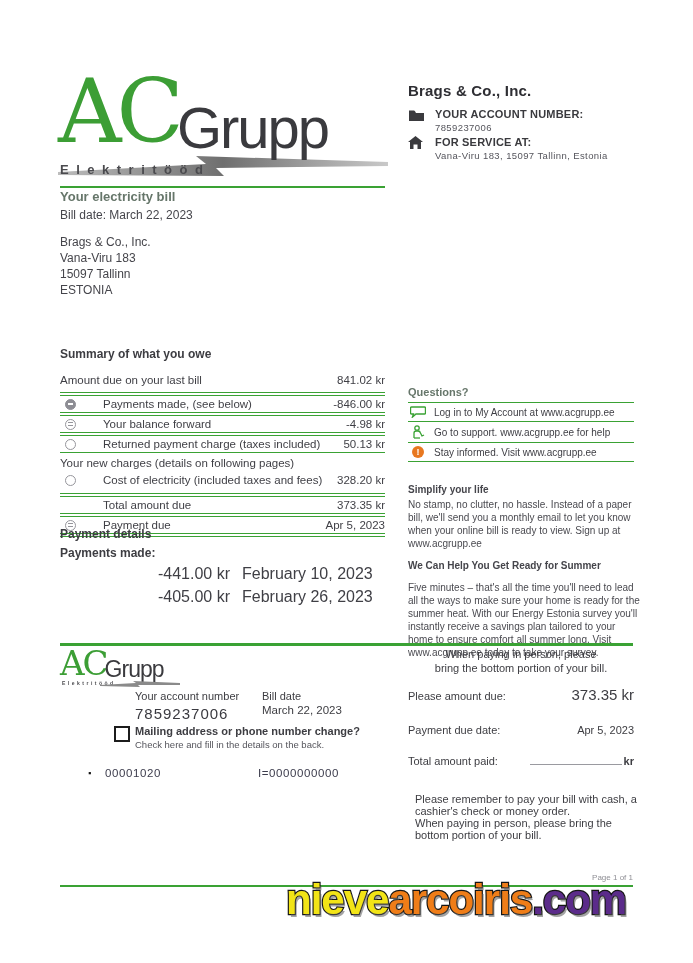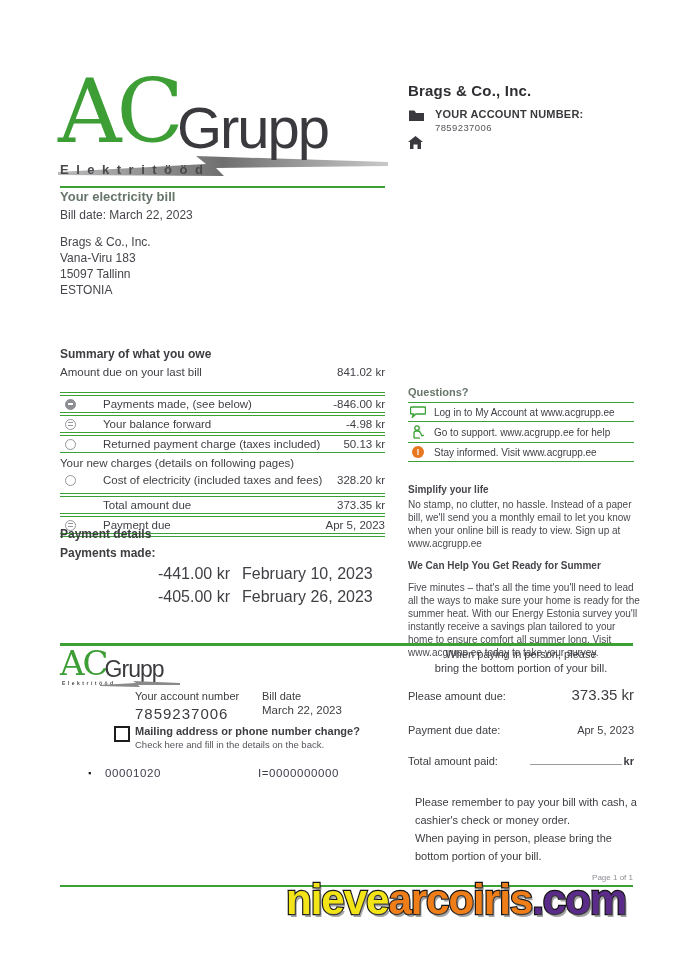--- a/index.html
+++ b/index.html
@@ -39,21 +39,21 @@
 
   
   .intro { left:60px; top:189px; }
   .intro-title { font-size:13px; font-weight:bold; color:#66766a; }
   .intro-date { font-size:12px; color:#45454b; margin-top:4px; }
   .addr { left:60px; top:234px; font-size:12px; line-height:16px; color:#45454b; }
 
   
   .summary-head { left:60px; top:347px; width:325px; }
   .sum-title { font-size:12px; font-weight:bold; color:#3d3d42; }
-  .sum-lastbill { display:flex; font-size:11.5px; margin-top:5px; }
+  .sum-lastbill { display:flex; font-size:11.5px; margin-top:13px; }
   .sum-lastbill .amt { margin-left:auto; }
 
   .table { left:60px; top:392px; width:325px; font-size:11.5px; }
   .rule-t { border-top:1.6px solid #3aa234; height:0; }
   .srow {
     display:flex; align-items:center; padding:2px 0 2px 5px;
     border-top:1.6px solid #3aa234; border-bottom:1.6px solid #3aa234; margin-top:2px;
   }
   .srow.nob { border:none; padding-left:5px; }
   .srow .lbl { margin-left:27px; }
@@ -130,21 +130,21 @@
   .sr-row.total { margin-top:11px; }
   .sr-row.total .val { font-size:15px; }
   .sr-row.duedate { margin-top:21px; }
   .sr-row.paid { margin-top:17px; }
   .sr-row .val { margin-left:auto; }
   .blank-line {
     display:inline-block; width:92px; border-bottom:1.2px solid #9a9aa0; height:11px;
     margin-left:auto;
   }
   .paid-unit { margin-left:2px; font-weight:bold; }
-  .reminder { left:415px; top:793px; width:228px; font-size:11px; line-height:18px; color:#3d3d42; white-space:pre-line; }
+  .reminder { left:415px; top:793px; width:228px; font-size:11px; line-height:12px; color:#3d3d42; white-space:pre-line; }
 
   
   .page-note { left:500px; top:873px; width:133px; text-align:right; font-size:8px; color:#8f8f95; }
   .rule-footer { left:60px; top:885px; width:573px; }
   .watermark {
     left:286px; top:876px; font-size:42px; font-weight:bold; letter-spacing:-1px;
     -webkit-text-stroke:2.4px #151515; paint-order:stroke fill;
     text-shadow:2px 3px 0 rgba(90,90,90,0.55);
     font-family:"Liberation Sans", sans-serif; white-space:nowrap;
   }
@@ -184,20 +184,24 @@
       <div class="hdr-label">YOUR ACCOUNT NUMBER:</div>
       <div class="hdr-value" style="margin-left:0;">7859237006</div>
     </div>
   </div>
   <div class="hdr-item" style="margin-top:3px;">
     <span class="ic">
       <svg width="15" height="14" viewBox="0 0 15 14">
           <path d="M7.5 0 L15 6 L13 6 L13 13 L9.5 13 L9.5 8.5 L5.5 8.5 L5.5 13 L2 13 L2 6 L0 6 Z" fill="#3a3a3e"></path>
         </svg>
     </span>
+    <div>
+      <div class="hdr-label">FOR SERVICE AT:</div>
+      <div class="hdr-value" style="margin-left:0;">Vana-Viru 183, 15097 Tallinn, Estonia</div>
+    </div>
   </div>
 </div>
 
 <div class="abs intro">
   <div class="intro-title">Your electricity bill</div>
   <div class="intro-date">Bill date: March 22, 2023</div>
 </div>
 <div class="abs addr">
   <div>Brags &amp; Co., Inc.</div>
   <div>Vana-Viru 183</div>

